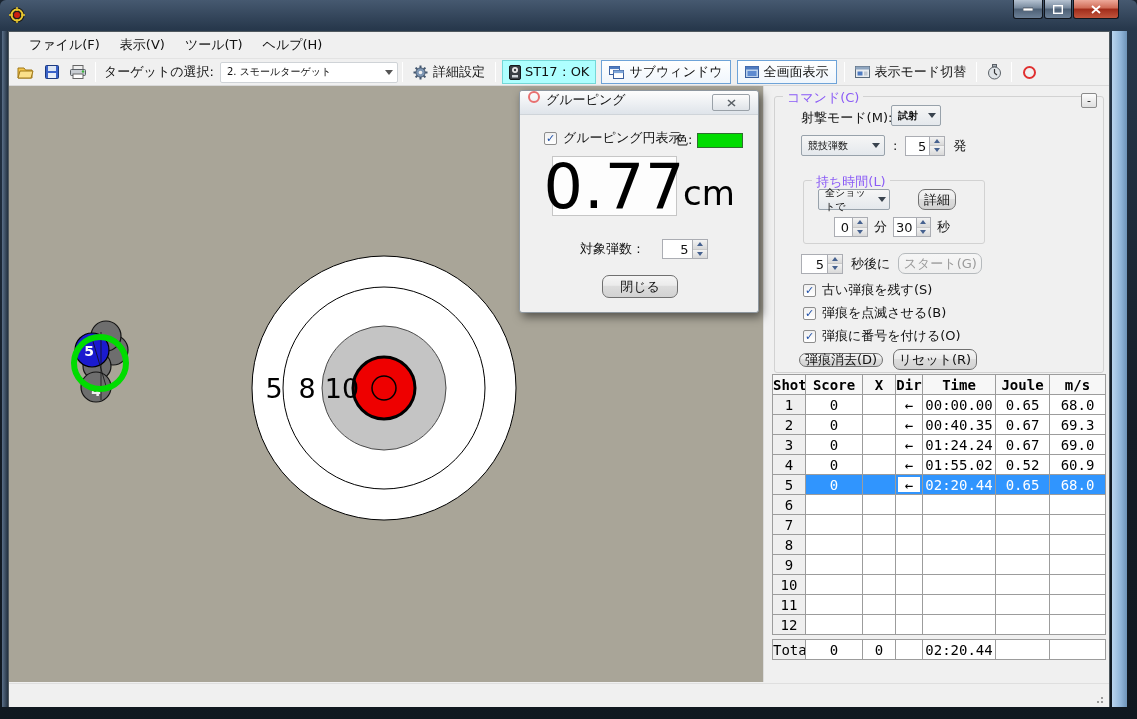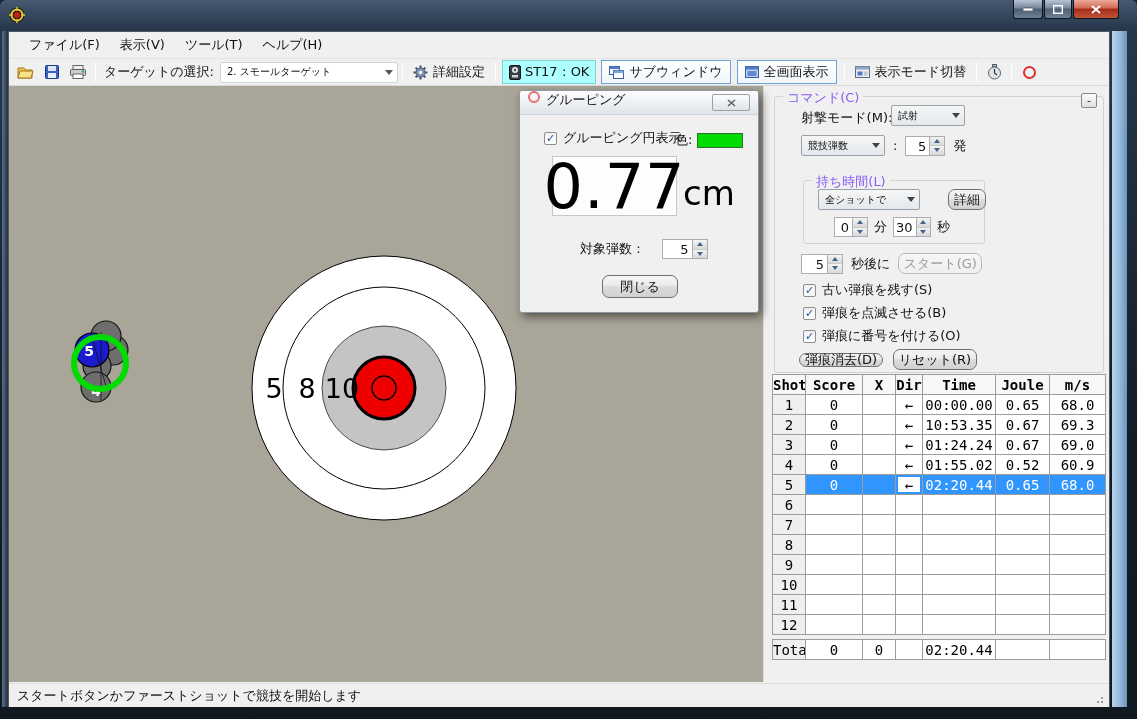--- a/index.html
+++ b/index.html
@@ -292,21 +292,21 @@
 
       <div class="rightpanel">
         <div class="groupbox cmdbox">
           <span class="gb-label">コマンド(C)</span>
           <span class="collapse-btn">-</span>
 
           <div class="row-abs" style="left:26px; top:12px;">
             <span>射撃モード(M):</span>
           </div>
           <div class="row-abs" style="left:116px; top:8px;">
-            <span class="combo" style="width:74px;">
+            <span class="combo" style="width:50px;font-weight:bold;">
               <span>試射</span>
               <span class="carrow">
                   <i class="tri-d"></i>
                 </span>
             </span>
           </div>
 
           <div class="row-abs" style="left:26px; top:38px; gap:8px;">
             <span class="combo" style="width:84px;">
               <span>競技弾数</span>
@@ -325,21 +325,21 @@
                     <i class="tri-dn"></i>
                   </span>
                 </span>
             </span>
             <span>発</span>
           </div>
 
           <div class="groupbox timebox">
             <span class="gb-label">持ち時間(L)</span>
             <div class="row-abs" style="left:14px; top:8px; gap:28px;">
-              <span class="combo" style="width:102px;">
+              <span class="combo" style="width:72px;">
                 <span>全ショットで</span>
                 <span class="carrow">
                     <i class="tri-d"></i>
                   </span>
               </span>
               <span class="btn" style="width:38px;height:21px;">詳細</span>
             </div>
             <div class="row-abs" style="left:30px; top:36px; gap:6px;">
               <span class="spinner" style="width:34px;">
                 <span class="spin-val">0</span>
@@ -434,21 +434,21 @@
                 <td class="c4">00:00.00</td>
                 <td class="c5">0.65</td>
                 <td class="c6">68.0</td>
               </tr>
 
               <tr>
                 <td class="c0">2</td>
                 <td class="c1">0</td>
                 <td class="c2"></td>
                 <td class="c3">←</td>
-                <td class="c4">10:53.35</td>
+                <td class="c4">00:40.35</td>
                 <td class="c5">0.67</td>
                 <td class="c6">69.3</td>
               </tr>
 
               <tr>
                 <td class="c0">3</td>
                 <td class="c1">0</td>
                 <td class="c2"></td>
                 <td class="c3">←</td>
                 <td class="c4">01:24.24</td>
@@ -608,17 +608,16 @@
               <span class="sb">
                 <i class="tri-dn"></i>
               </span>
             </span>
         </span>
       </div>
       <span class="btn" style="position:absolute; left:82px; top:184px; width:76px; height:23px;">閉じる</span>
     </div>
 
     <div class="statusbar">
-      <span>スタートボタンかファーストショットで競技を開始します</span>
       <span class="grip"></span>
     </div>
   </div>
 </div>
 
 </body></html>

